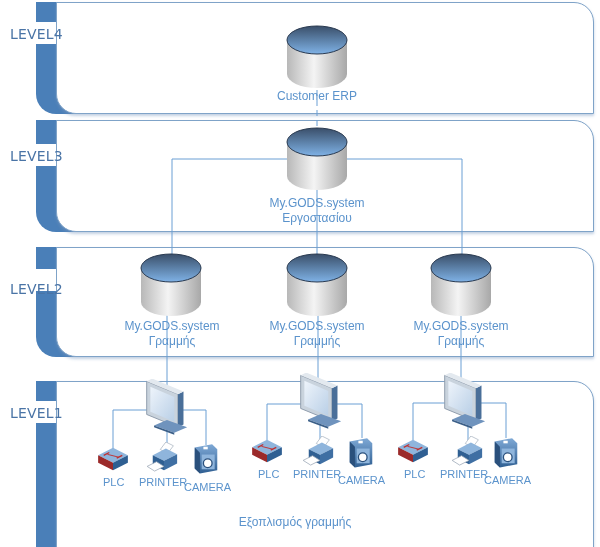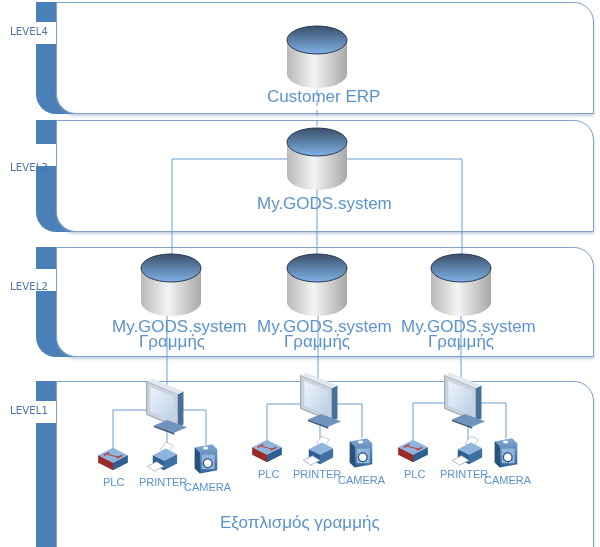--- a/index.html
+++ b/index.html
@@ -7,46 +7,46 @@
          font-family: "DejaVu Sans", sans-serif; }
   .level { position: absolute; left: 36px; width: 558px; }
   .level .bar { position: absolute; left: 0; top: 0; bottom: 0; width: 60px;
                 background: #4a7fb8; border-bottom-left-radius: 20px; }
   .level .panel { position: absolute; left: 20px; right: 0; top: 0; bottom: 0;
                   background: #ffffff; border: 1px solid #7fa3c8;
                   border-radius: 0 20px 0 20px;
                   box-shadow: 0 2px 3px rgba(120,150,190,0.45); }
   .level .tab { position: absolute; left: -36px; width: 56px; height: 22px;
                 background: #ffffff; }
-  .level .label { position: absolute; left: -26px; font-size: 10px; color: #4a74a6;
+  .level .label { position: absolute; left: -26px; font-size: 14px; color: #4a74a6;
                   letter-spacing: 0.2px; }
   #l4 { top: 2px; height: 112px; }
   #l3 { top: 120px; height: 112px; }
   #l2 { top: 247px; height: 110px; }
   #l1 { top: 381px; height: 224px; border-radius: 17px; }
   svg.wires { position: absolute; left: 0; top: 0; }
-  .node-label { position: absolute; font-size: 17px; color: #5b93cc; text-align: center;
+  .node-label { position: absolute; font-size: 12px; color: #5b93cc; text-align: center;
                 white-space: nowrap; line-height: 15px; font-family: "Liberation Sans", sans-serif; }
   .dev-label { position: absolute; font-size: 11px; color: #5b93cc; white-space: nowrap;
                font-family: "Liberation Sans", sans-serif; }
 </style>
 </head>
 <body>
 
 <div class="level" id="l4">
   <div class="bar"></div>
   <div class="panel"></div>
   <div class="tab" style="top:20px"></div>
   <div class="label" style="top:24px">LEVEL4</div>
 </div>
 <div class="level" id="l3">
   <div class="bar"></div>
   <div class="panel"></div>
   <div class="tab" style="top:24px"></div>
-  <div class="label" style="top:42px">LEVEL3</div>
+  <div class="label" style="top:28px">LEVEL3</div>
 </div>
 <div class="level" id="l2">
   <div class="bar"></div>
   <div class="panel"></div>
   <div class="tab" style="top:22px"></div>
   <div class="label" style="top:34px">LEVEL2</div>
 </div>
 <div class="level" id="l1">
   <div class="bar"></div>
   <div class="panel"></div>
@@ -149,20 +149,21 @@
   <use href="#camera" x="348" y="436" width="26" height="32"></use>
 
   <use href="#plc" x="396" y="438" width="34" height="26"></use>
   <use href="#printer" x="452" y="436" width="34" height="30"></use>
   <use href="#camera" x="493" y="436" width="26" height="32"></use>
 </svg>
 
 <div class="node-label" style="left:267px; top:89px; width:100px;">Customer ERP</div>
 <div class="node-label" style="left:257px; top:196px; width:120px;">
   <div>My.GODS.system</div>
+  <div>Εργοστασίου</div>
 </div>
 <div class="node-label" style="left:112px; top:319px; width:120px;">
   <div>My.GODS.system</div>
   <div>Γραμμής</div>
 </div>
 <div class="node-label" style="left:257px; top:319px; width:120px;">
   <div>My.GODS.system</div>
   <div>Γραμμής</div>
 </div>
 <div class="node-label" style="left:401px; top:319px; width:120px;">

